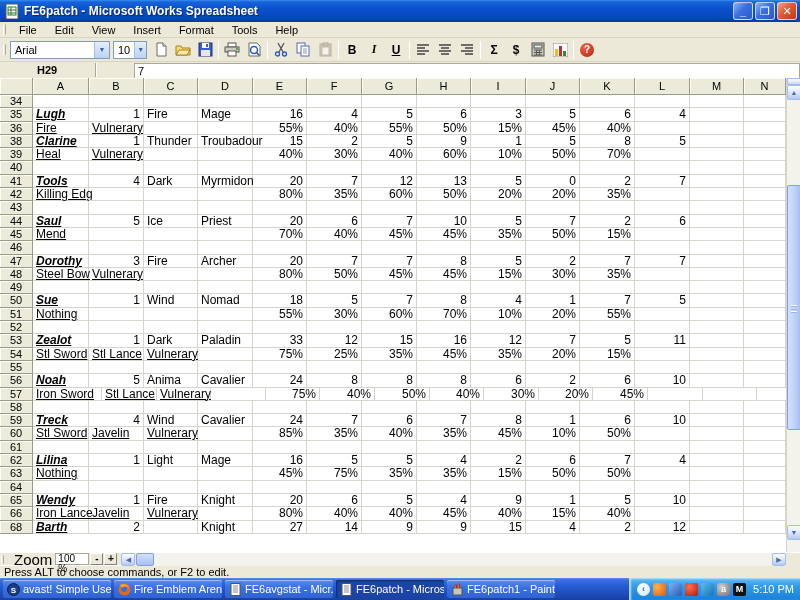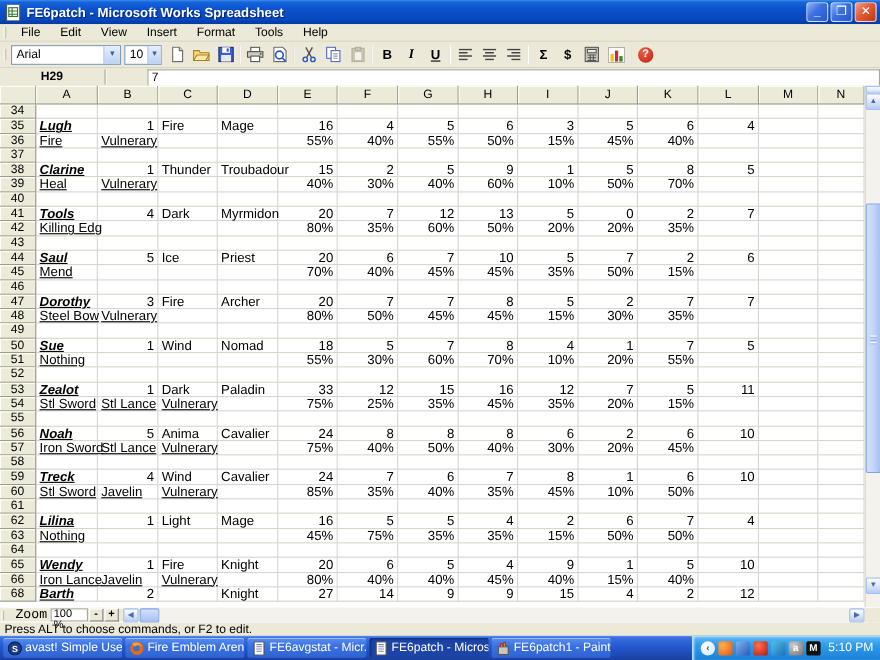--- a/index.html
+++ b/index.html
@@ -63,21 +63,21 @@
   .vscroll { position:absolute; top:0; right:0; width:14px; height:474px; background:#f3f2ec; border-left:1px solid #d8d4c2; }
   .sb-btn { position:absolute; left:0; width:14px; height:15px; background:linear-gradient(180deg,#fdfeff,#cfdcf8 70%,#b6c8ef); border:1px solid #9ebef5; border-radius:2px; color:#4d6da8; font-size:7px; text-align:center; line-height:13px; }
   .split-box { position:absolute; top:0; left:0; width:14px; height:7px; background:linear-gradient(180deg,#fff,#cdd8f1); border:1px solid #9ebef5; }
   .v-up { top:7px; }
   .v-down { top:447px; }
   .v-thumb { position:absolute; left:0; top:107px; width:14px; height:245px; border:1px solid #7da2e8; border-radius:2px;
      background:linear-gradient(90deg,#d3e0fc,#c2d4fa 50%,#a8c0f0); }
   .v-thumb::after { content:""; position:absolute; left:3px; right:3px; top:50%; height:1px; box-shadow:0 -3px 0 #fff,0 -2px 0 #98b6ee,0 0 0 #fff,0 1px 0 #98b6ee,0 3px 0 #fff,0 4px 0 #98b6ee; }
 
   .hscroll-row { height:13px; display:flex; align-items:center; background:#ece9d8; border-top:1px solid #fff; }
-  .zoom-label { font-size:12px; padding:0 3px 0 6px;font-family:Liberation Mono, monospace; }
+  .zoom-label { font-size:15px; padding:0 3px 0 6px; }
   .zoom-box { width:34px; height:12px; background:#fff; border:1px solid #aca899; font-size:10px; padding:0 2px; line-height:10px; }
   .zbtn { width:13px; height:12px; background:#ece9d8; border:1px solid; border-color:#fff #808080 #808080 #fff; font-size:10px; font-weight:bold; text-align:center; line-height:9px; margin-left:1px; }
   .h-btn { width:14px; height:13px; background:linear-gradient(180deg,#fdfeff,#cfdcf8 70%,#b6c8ef); border:1px solid #9ebef5; border-radius:2px; color:#4d6da8; font-size:7px; text-align:center; line-height:11px; }
   .h-thumb { width:18px; height:13px; border:1px solid #7da2e8; border-radius:2px; background:linear-gradient(180deg,#d3e0fc,#a8c0f0); margin-left:1px; }
   .h-track { flex:1; height:13px; background:#f3f2ec; }
   .sb-corner { width:14px; height:13px; background:#ece9d8; }
 
   
   .statusbar { height:13px; background:#ece9d8; border-top:1px solid #fff; font-size:11px; line-height:12px; padding-left:4px; }
 
@@ -320,37 +320,20 @@
         <div class="gc num" style="width: 55px;">55%</div>
         <div class="gc num" style="width: 54px;">50%</div>
         <div class="gc num" style="width: 55px;">15%</div>
         <div class="gc num" style="width: 54px;">45%</div>
         <div class="gc num" style="width: 55px;">40%</div>
         <div class="gc" style="width: 55px;"></div>
         <div class="gc" style="width: 54px;"></div>
         <div class="gc" style="width: 42px;"></div>
       </div>
       <div class="gr">
-        <div class="rh">37</div>
-        <div class="gc" style="width: 56px;"></div>
-        <div class="gc" style="width: 55px;"></div>
-        <div class="gc" style="width: 54px;"></div>
-        <div class="gc" style="width: 55px;"></div>
-        <div class="gc" style="width: 54px;"></div>
-        <div class="gc" style="width: 55px;"></div>
-        <div class="gc" style="width: 55px;"></div>
-        <div class="gc" style="width: 54px;"></div>
-        <div class="gc" style="width: 55px;"></div>
-        <div class="gc" style="width: 54px;"></div>
-        <div class="gc" style="width: 55px;"></div>
-        <div class="gc" style="width: 55px;"></div>
-        <div class="gc" style="width: 54px;"></div>
-        <div class="gc" style="width: 42px;"></div>
-      </div>
-      <div class="gr">
         <div class="rh">38</div>
         <div class="gc nm" style="width: 56px;">Clarine</div>
         <div class="gc num" style="width: 55px;">1</div>
         <div class="gc txt" style="width: 54px;">Thunder</div>
         <div class="gc txt" style="width: 55px;">Troubadour</div>
         <div class="gc num" style="width: 54px;">15</div>
         <div class="gc num" style="width: 55px;">2</div>
         <div class="gc num" style="width: 55px;">5</div>
         <div class="gc num" style="width: 54px;">9</div>
         <div class="gc num" style="width: 55px;">1</div>
@@ -661,21 +644,21 @@
         <div class="gc num" style="width: 54px;">8</div>
         <div class="gc num" style="width: 55px;">6</div>
         <div class="gc num" style="width: 54px;">2</div>
         <div class="gc num" style="width: 55px;">6</div>
         <div class="gc num" style="width: 55px;">10</div>
         <div class="gc" style="width: 54px;"></div>
         <div class="gc" style="width: 42px;"></div>
       </div>
       <div class="gr">
         <div class="rh">57</div>
-        <div class="gc itm" style="width: 56px;">Iron Sword</div>
+        <div class="gc itm" style="width: 69px;">Iron Sword</div>
         <div class="gc itm" style="width: 55px;">Stl Lance</div>
         <div class="gc itm" style="width: 54px;">Vulnerary</div>
         <div class="gc" style="width: 55px;"></div>
         <div class="gc num" style="width: 54px;">75%</div>
         <div class="gc num" style="width: 55px;">40%</div>
         <div class="gc num" style="width: 55px;">50%</div>
         <div class="gc num" style="width: 54px;">40%</div>
         <div class="gc num" style="width: 55px;">30%</div>
         <div class="gc num" style="width: 54px;">20%</div>
         <div class="gc num" style="width: 55px;">45%</div>

